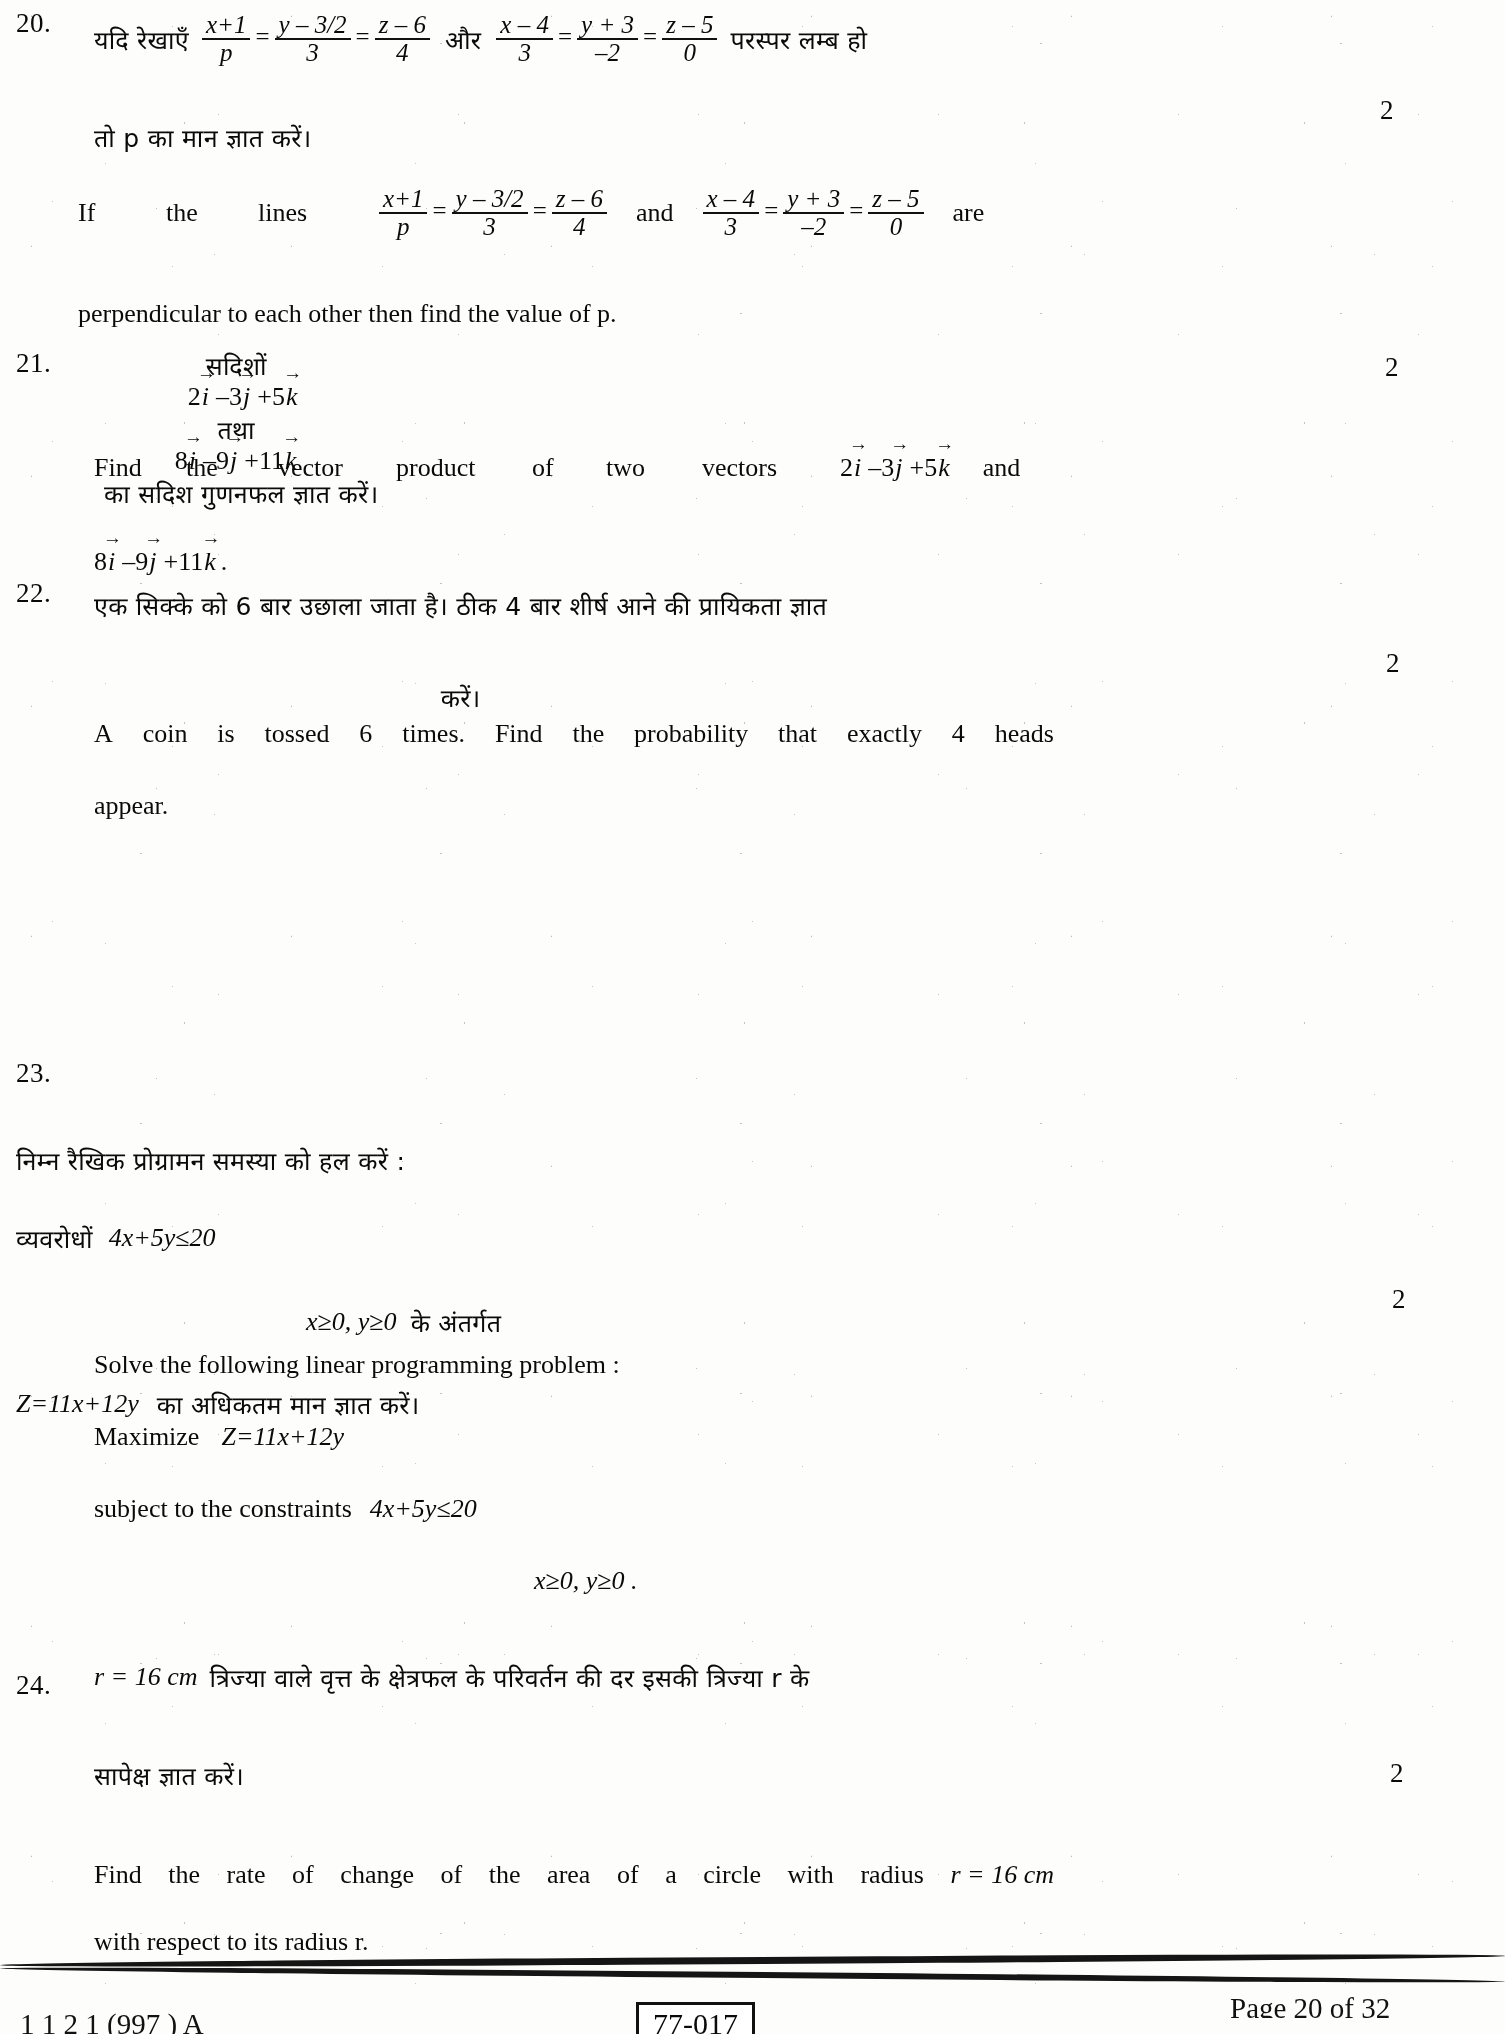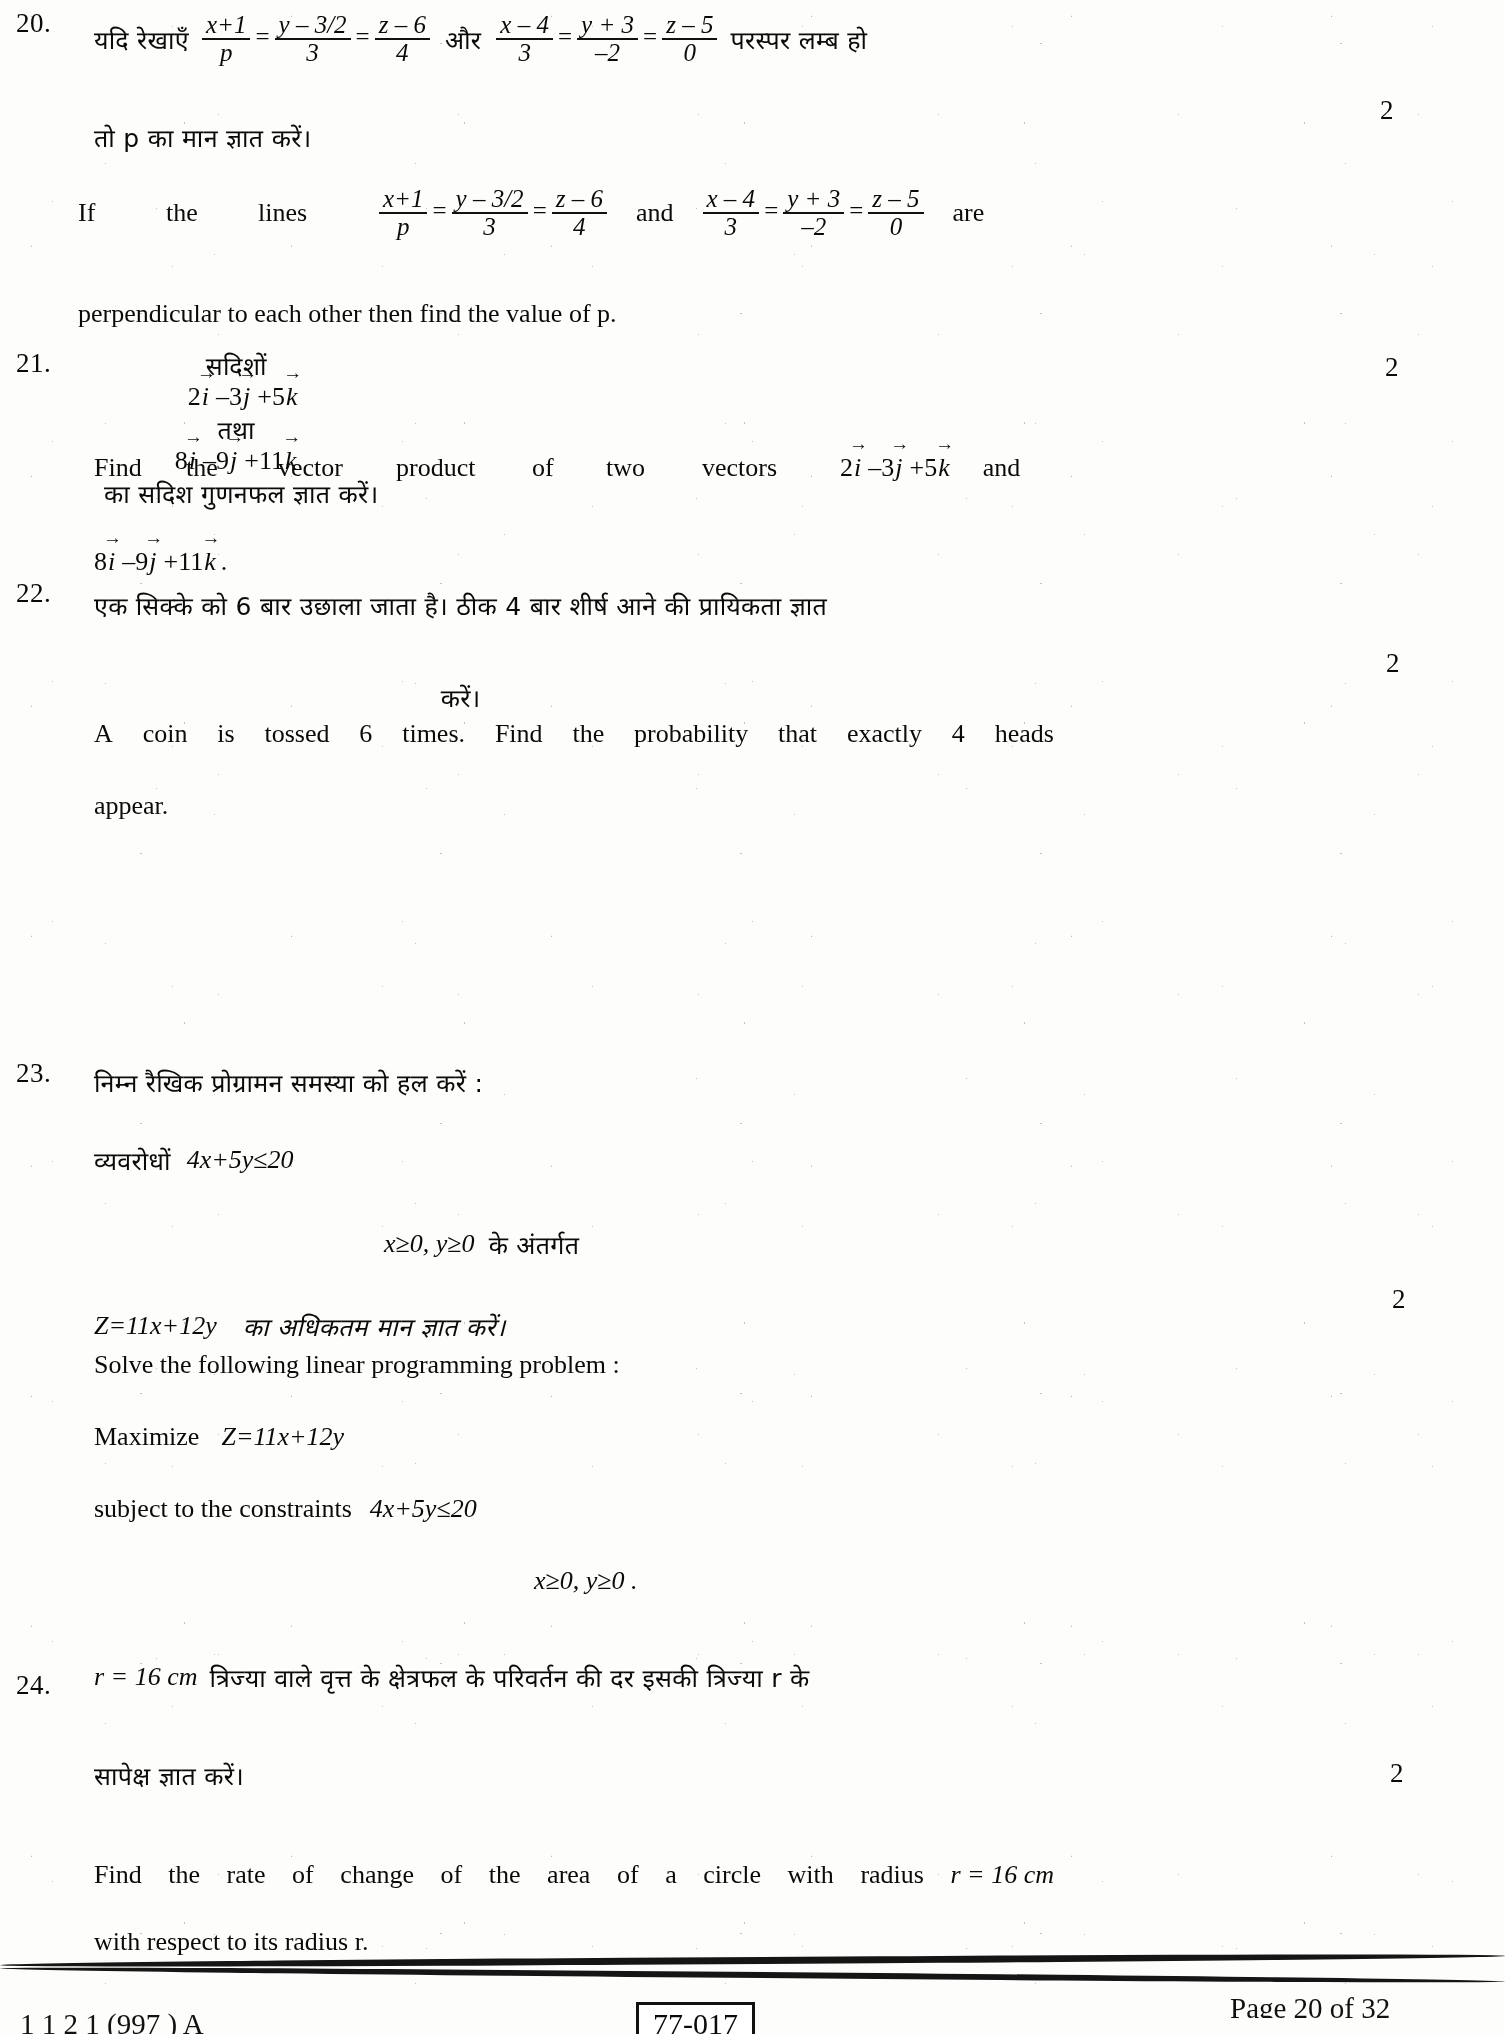--- a/index.html
+++ b/index.html
@@ -310,37 +310,37 @@
         <span class="en">exactly</span>
         <span class="en">4</span>
         <span class="en">heads</span>
       </div>
       <div class="line" style="height:52px; margin-top:18px;">
         <span class="en">appear.</span>
       </div>
     </div>
   </div>
 
-  <div class="q" style="left:16px; top:1058px;">
+  <div class="q" style="left:16px; top:1058px;flex-direction:column;">
     <div class="qnum">23.</div>
     <div class="qbody">
       <div class="line" style="height:48px;">
         <span class="hi">निम्न रैखिक प्रोग्रामन समस्या को हल करें :</span>
       </div>
       <div class="line" style="height:48px; margin-top:30px;">
         <span class="hi">व्यवरोधों</span>
         <span class="math" style="margin-left:16px;">4x+5y≤20</span>
       </div>
       <div class="line" style="height:48px; margin-top:36px; padding-left:290px;">
         <span class="math">x≥0, y≥0</span>
         <span class="hi" style="margin-left:14px;">के अंतर्गत</span>
       </div>
       <div class="line" style="height:48px; margin-top:34px;">
         <span class="math">Z=11x+12y</span>
-        <span class="hi" style="margin-left:26px;font-style:italic;">का अधिकतम मान ज्ञात करें।</span>
+        <span class="hi" style="margin-left:18px;">का अधिकतम मान ज्ञात करें।</span>
       </div>
     </div>
   </div>
   <div class="marks" style="left:1392px; top:1284px;">2</div>
 
   <div class="q" style="left:16px; top:1340px;">
     <div class="qnum"></div>
     <div class="qbody">
       <div class="line" style="height:50px;">
         <span class="en">Solve the following linear programming problem :</span>

